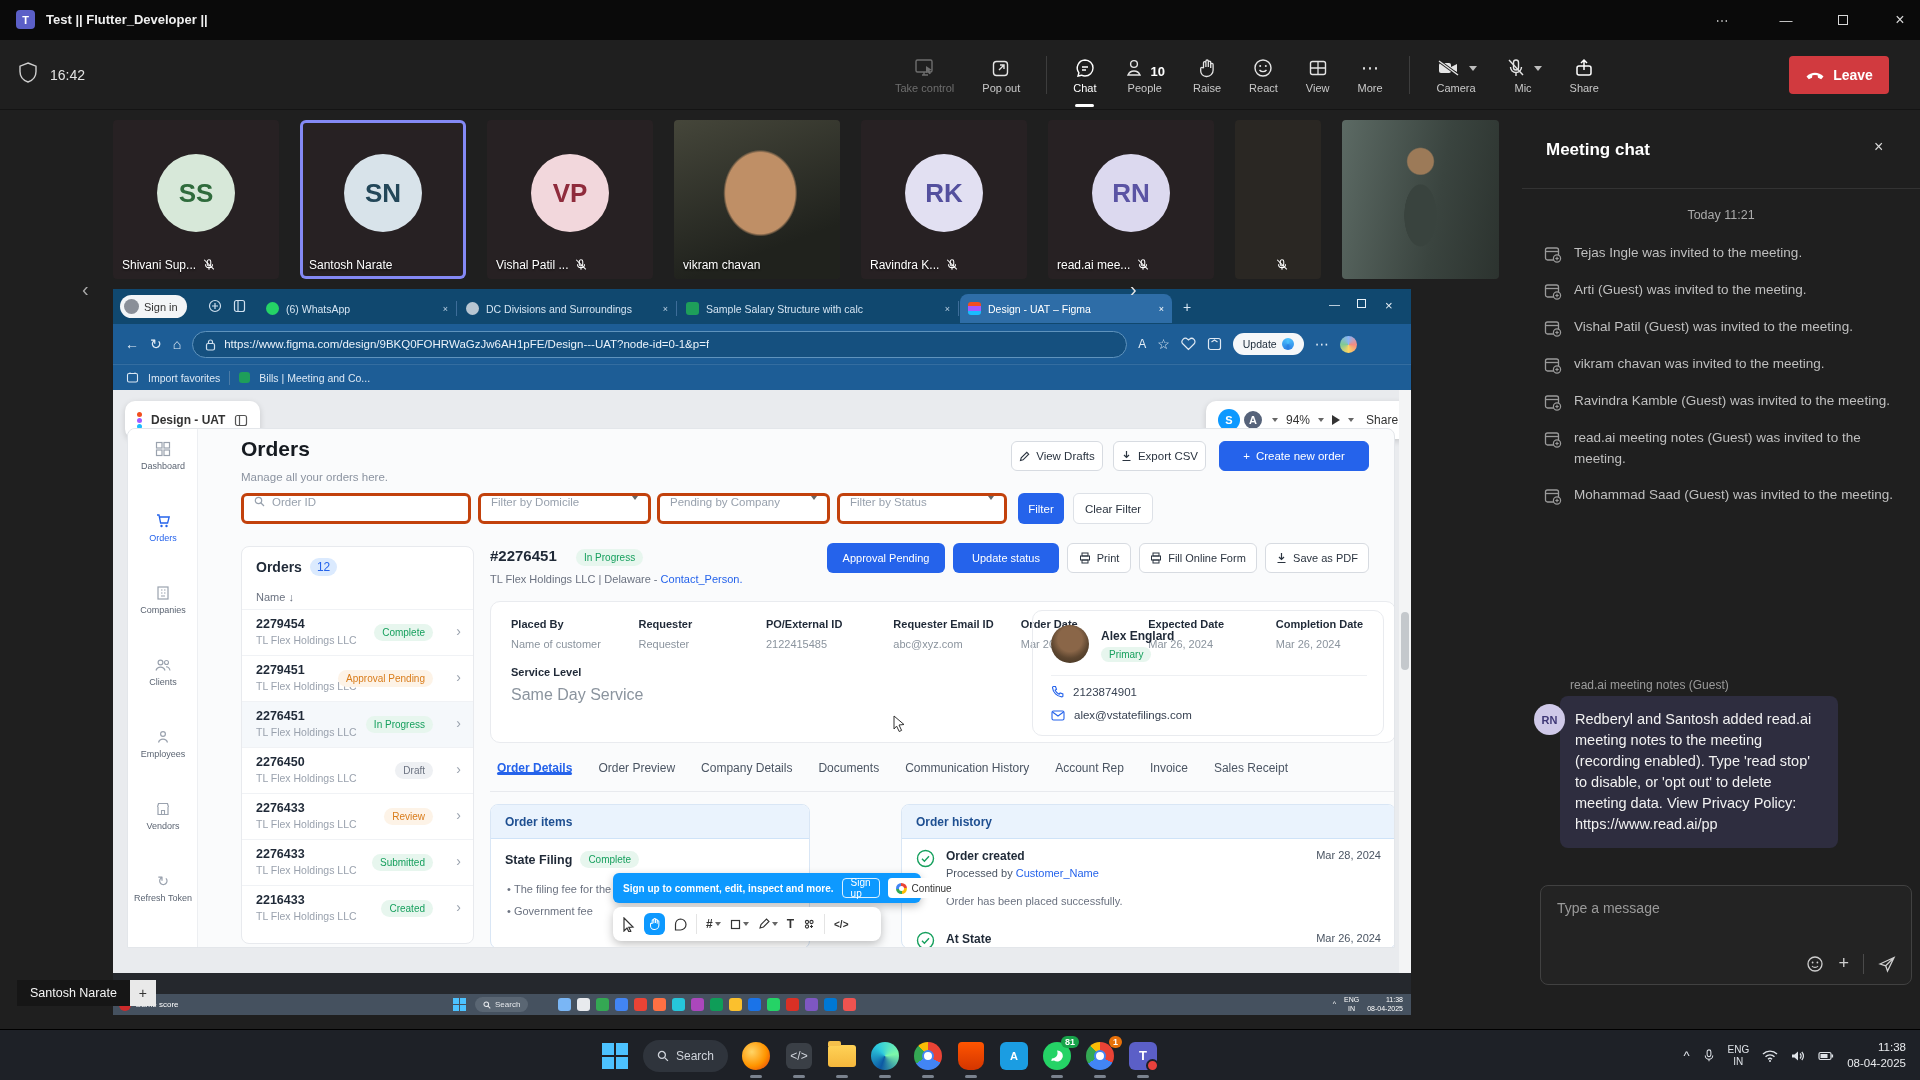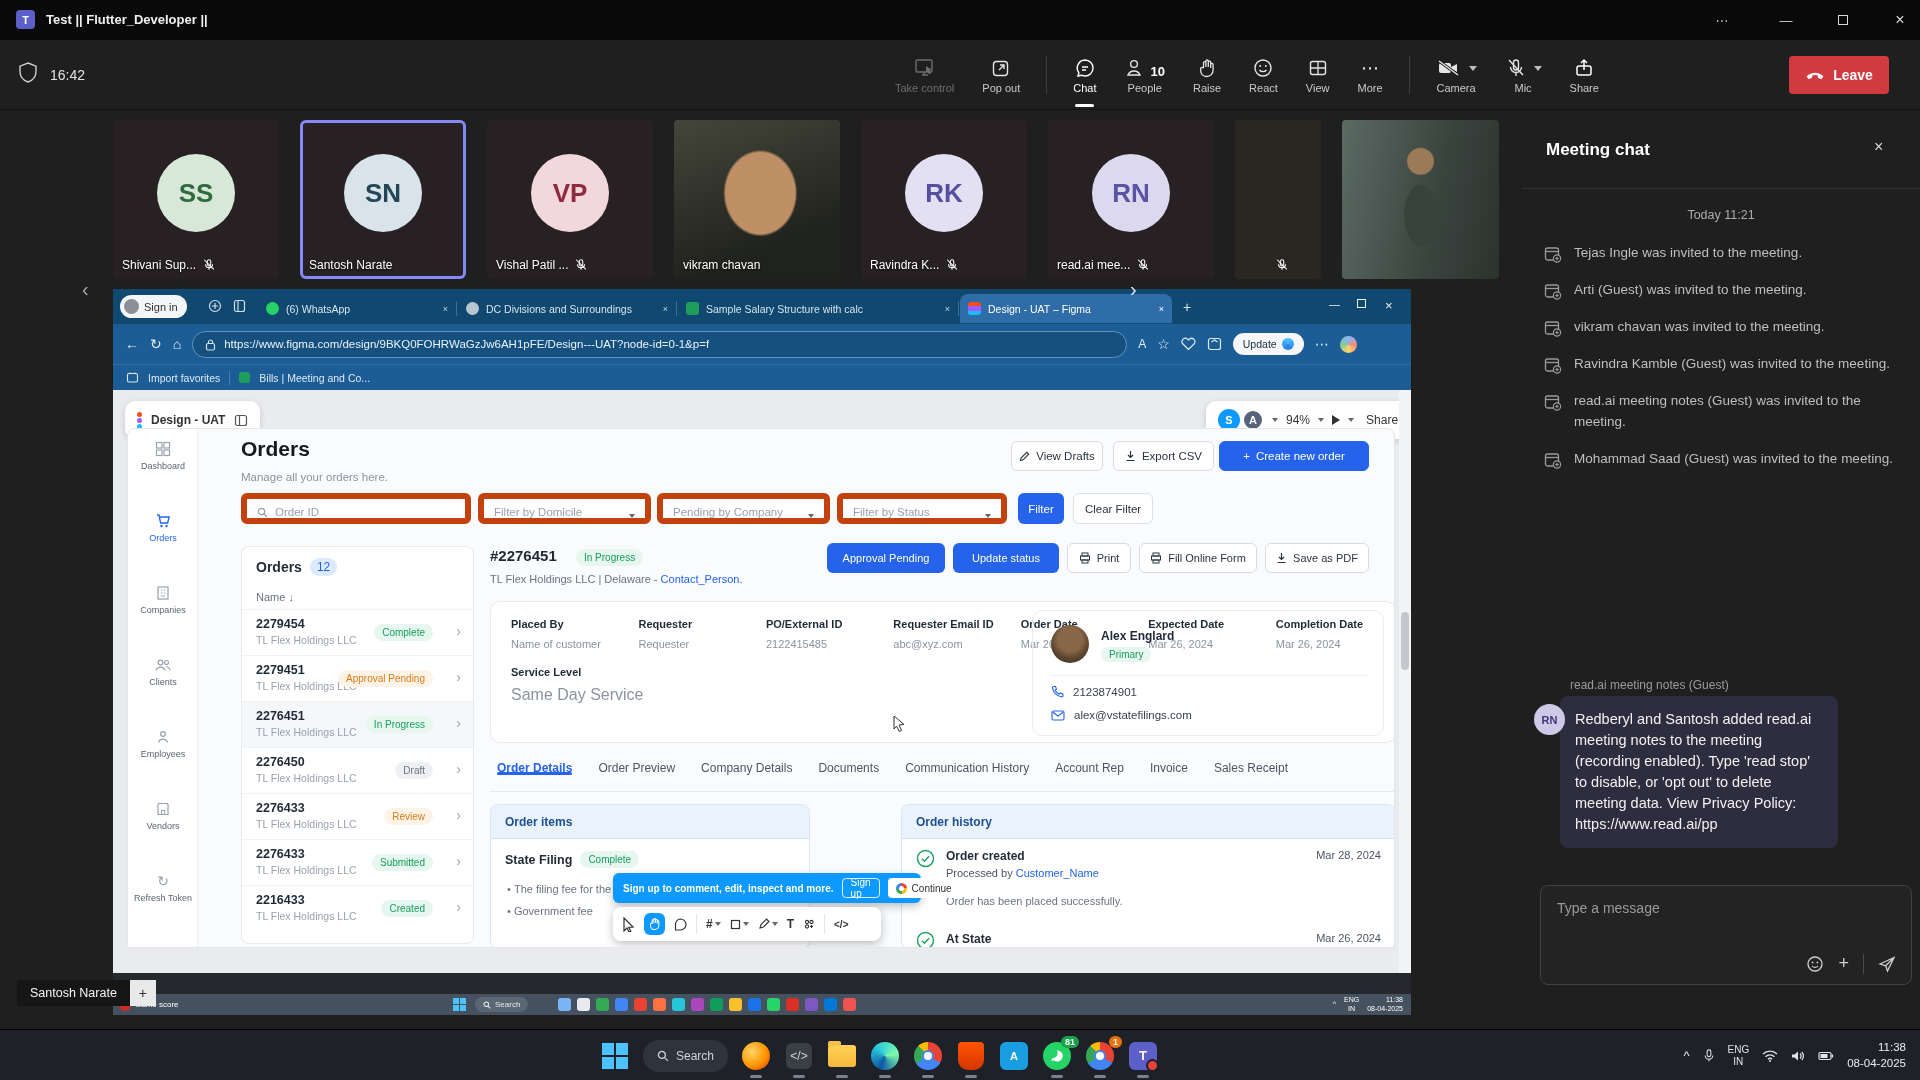--- a/index.html
+++ b/index.html
@@ -115,21 +115,21 @@
 
   #frame { position:absolute; left:14px; top:38px; width:1268px; height:520px; background:#fafbfc; border:1px solid #e3e6ea; border-radius:8px 8px 0 0; overflow:hidden; }
   #fsidebar { position:absolute; left:0; top:0; width:70px; height:520px; background:#fff; border-right:1px solid #edeff2; }
   .sitem { position:absolute; left:0; width:70px; display:flex; flex-direction:column; align-items:center; gap:4px; color:#5b6472; }
   .sitem .slbl { font-size:9px; }
   .sitem.sactive { color:#2563eb; }
   .pg-title { position:absolute; left:113px; top:8px; font-size:21px; font-weight:bold; color:#151a20; }
   .pg-sub { position:absolute; left:113px; top:42px; font-size:11.5px; color:#8b93a0; }
   .obtn { position:absolute; top:12px; height:30px; border:1px solid #d7dbe1; background:#fff; border-radius:6px; display:flex; align-items:center; justify-content:center; gap:6px; font-size:11.5px; color:#2b3440; }
   .obtn.blue { background:#2563eb; border-color:#2563eb; color:#fff; }
-  .filt { position:absolute; top:64px; height:31px; background:#fff; border:6px solid #c2410c; border-radius:6px; display:flex; align-items:flex-end; gap:7px; padding:0 10px; font-size:11.5px; color:#98a1ad; }
+  .filt { position:absolute; top:64px; height:31px; background:#fff; border:3px solid #c2410c; border-radius:6px; display:flex; align-items:flex-start; gap:7px; padding:0 10px; font-size:11.5px; color:#98a1ad; }
   .filt input { border:none; outline:none; width:160px; font-size:11.5px; color:#333; font-family:"Liberation Sans",sans-serif; background:transparent; }
   .filt input::placeholder { color:#98a1ad; }
   .filt .chev-sm { margin-left:auto; }
   .fbtn { position:absolute; top:64px; height:31px; border-radius:6px; display:flex; align-items:center; justify-content:center; font-size:11.5px; }
   .fbtn.solid { background:#2563eb; color:#fff; }
   .fbtn.ghost { background:#fff; border:1px solid #dde1e7; color:#2b3440; }
 
   #listcard { position:absolute; left:113px; top:117px; width:233px; height:398px; background:#fff; border:1px solid #e8eaee; border-radius:8px; }
   .lc-head { position:absolute; left:14px; top:11px; display:flex; align-items:center; gap:8px; }
   .lc-title { font-size:14px; font-weight:bold; color:#1f2937; }
@@ -676,21 +676,21 @@
         </div>
 
         <div class="pg-title">Orders</div>
         <div class="pg-sub">Manage all your orders here.</div>
         <div class="obtn" style="left:883px; width:92px;">
           <svg width="11" height="11" viewBox="0 0 11 11">
               <path d="M1.5 9.5l.7-2.6 5.6-5.6 1.9 1.9-5.6 5.6z" fill="none" stroke="#2b3440" stroke-width="1.1"></path>
             </svg>
           <span>View Drafts</span>
         </div>
-        <div class="obtn" style="left:985px; width:101px;">
+        <div class="obtn" style="left:985px; width:93px;">
           <svg width="11" height="12" viewBox="0 0 11 12">
               <path d="M5.5 1v6M3 5l2.5 2.5L8 5M1.5 10.5h8" fill="none" stroke="#2b3440" stroke-width="1.2"></path>
             </svg>
           <span>Export CSV</span>
         </div>
         <div class="obtn blue" style="left:1091px; width:150px;">
           <span>+</span>
           <span>Create new order</span>
         </div>
 
@@ -1076,20 +1076,31 @@
             <svg width="18" height="18" viewBox="0 0 18 18">
               <rect x="1.5" y="3" width="13" height="12" rx="2" fill="none" stroke="#9a9a9a" stroke-width="1.3"></rect>
               <path d="M1.5 6.5h13" stroke="#9a9a9a" stroke-width="1.3"></path>
               <circle cx="13" cy="13.5" r="3.6" fill="#1f1f1f" stroke="#9a9a9a" stroke-width="1.2"></circle>
               <path d="M13 11.8v3.4M11.3 13.5h3.4" stroke="#9a9a9a" stroke-width="1.2"></path>
             </svg>
           </span>
     <span class="sysmsg-text">Arti (Guest) was invited to the meeting.</span>
   </div>
 
+  <div class="sysmsg">
+    <span class="cal-icon">
+            <svg width="18" height="18" viewBox="0 0 18 18">
+              <rect x="1.5" y="3" width="13" height="12" rx="2" fill="none" stroke="#9a9a9a" stroke-width="1.3"></rect>
+              <path d="M1.5 6.5h13" stroke="#9a9a9a" stroke-width="1.3"></path>
+              <circle cx="13" cy="13.5" r="3.6" fill="#1f1f1f" stroke="#9a9a9a" stroke-width="1.2"></circle>
+              <path d="M13 11.8v3.4M11.3 13.5h3.4" stroke="#9a9a9a" stroke-width="1.2"></path>
+            </svg>
+          </span>
+    <span class="sysmsg-text">Vishal Patil (Guest) was invited to the meeting.</span>
+  </div>
 
   <div class="sysmsg">
     <span class="cal-icon">
             <svg width="18" height="18" viewBox="0 0 18 18">
               <rect x="1.5" y="3" width="13" height="12" rx="2" fill="none" stroke="#9a9a9a" stroke-width="1.3"></rect>
               <path d="M1.5 6.5h13" stroke="#9a9a9a" stroke-width="1.3"></path>
               <circle cx="13" cy="13.5" r="3.6" fill="#1f1f1f" stroke="#9a9a9a" stroke-width="1.2"></circle>
               <path d="M13 11.8v3.4M11.3 13.5h3.4" stroke="#9a9a9a" stroke-width="1.2"></path>
             </svg>
           </span>

